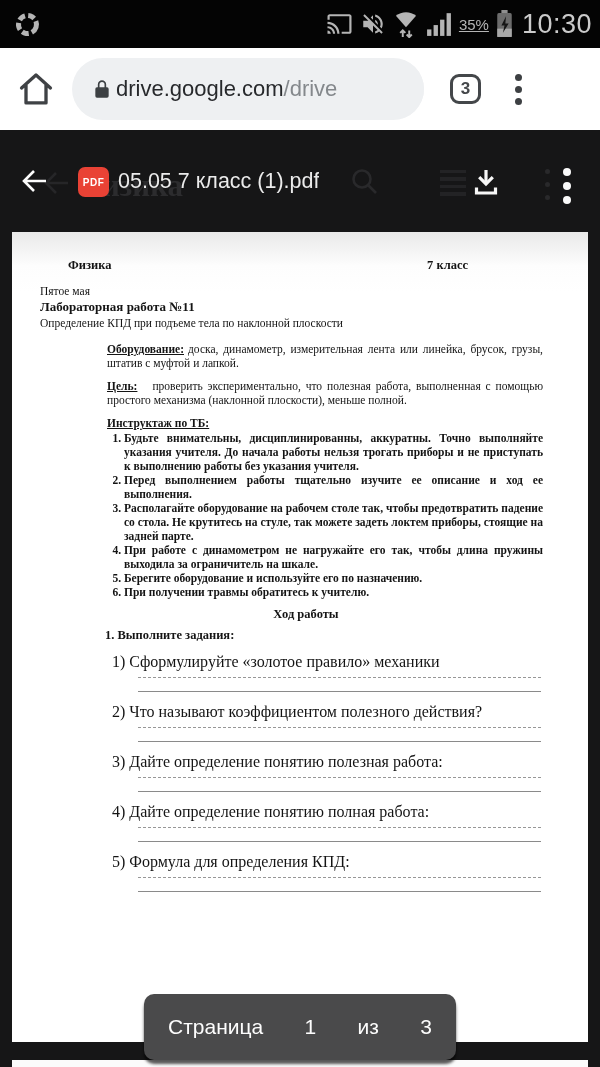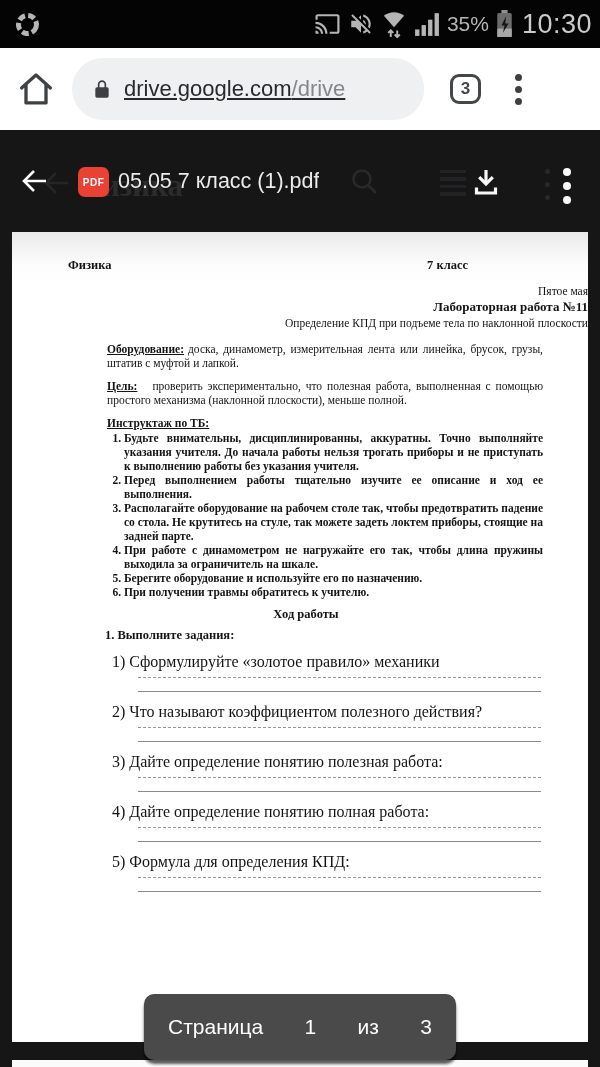--- a/index.html
+++ b/index.html
@@ -5,33 +5,33 @@
   * { margin:0; padding:0; box-sizing:border-box; }
   html,body { width:600px; height:1067px; background:#000; }
   .screen { position:relative; width:600px; height:1067px; overflow:hidden;
             font-family:"Liberation Sans", sans-serif; }
 
   
   .status-bar { position:absolute; left:0; top:0; width:600px; height:48px;
     background:#040404; display:flex; align-items:center; padding:0 8px 0 14px; }
   .sb-left { display:flex; align-items:center; }
   .sb-right { margin-left:auto; display:flex; align-items:center; gap:7px; }
-  .sb-pct { color:#b5b5b5; font-size:21px; }
+  .sb-pct { color:#b5b5b5; font-size:15px;text-decoration:underline; }
   .sb-time { color:#cbcbcb; font-size:27px; letter-spacing:0.5px; margin-left:2px; }
 
   
   .browser-bar { position:absolute; left:0; top:48px; width:600px; height:82px;
     background:#ffffff; display:flex; align-items:center; padding:0 14px 0 16px; }
   .home-ic { flex:0 0 auto; }
   .url-pill { position:relative; margin-left:16px; width:352px; height:62px;
     background:#eef0f2; border-radius:31px; display:flex; align-items:center;
     padding:0 18px 0 20px; overflow:hidden; }
   .url-pill::after { content:""; position:absolute; right:0; top:0; width:26px; height:100%;
     background:linear-gradient(90deg, rgba(238,240,242,0), #eef0f2 85%); }
-  .url-text { margin-left:12px; font-size:22px; color:#27292c; white-space:nowrap;text-decoration:underline; }
+  .url-text { margin-left:4px; font-size:22px; color:#27292c; white-space:nowrap; }
   .url-text .path { color:#84888c; }
   .tab-btn { margin-left:26px; width:31px; height:30px; border:3.4px solid #44474a;
     border-radius:9px; display:flex; align-items:center; justify-content:center;
     color:#44474a; font-size:17px; font-weight:bold; }
   .menu-btn { margin-left:30px; display:flex; flex-direction:column; gap:5px; padding:4px; }
   .menu-btn i { width:7px; height:7px; border-radius:50%; background:#3d4043; }
 
   
   .pdf-area { position:absolute; left:0; top:130px; width:600px; height:937px;
     background:#161617; }
@@ -58,21 +58,21 @@
     flex-direction:column; gap:6px; padding:2px; }
   .tb-dots i { width:8px; height:8px; border-radius:50%; background:#fafafa; }
 
   
   .page { position:absolute; left:12px; top:102px; width:576px; height:810px;
     background:linear-gradient(180deg,#e9e9e9 0px,#fdfdfd 34px,#ffffff 60px);
     font-family:"Liberation Serif", serif; color:#141414; font-size:11.5px;
     line-height:14px; overflow:hidden; }
   .doc-header { display:flex; justify-content:space-between;
     margin:26px 120px 0 56px; font-weight:bold; font-size:12.5px; }
-  .doc-center { text-align:right; margin-top:11px; line-height:16px; }
+  .doc-center { text-align:left; padding-left:28px; margin-top:11px; line-height:16px; }
   .doc-title { font-weight:bold; font-size:13px; }
   .doc-body { margin:11px 45px 0 95px; text-align:justify; }
   .para { margin-bottom:9px; }
   .lbl { font-weight:bold; text-decoration:underline; }
   .lbl-goal { margin-right:15px; }
   .lbl-eq { margin-right:4px; }
   .safety-list { margin:1px 0 0 0; padding-left:17px;font-weight:bold; }
   .safety-list li { text-align:justify; }
   .work-heading { text-align:center; padding-left:12px; font-weight:bold;
     font-size:12.5px; margin-top:8px; }

